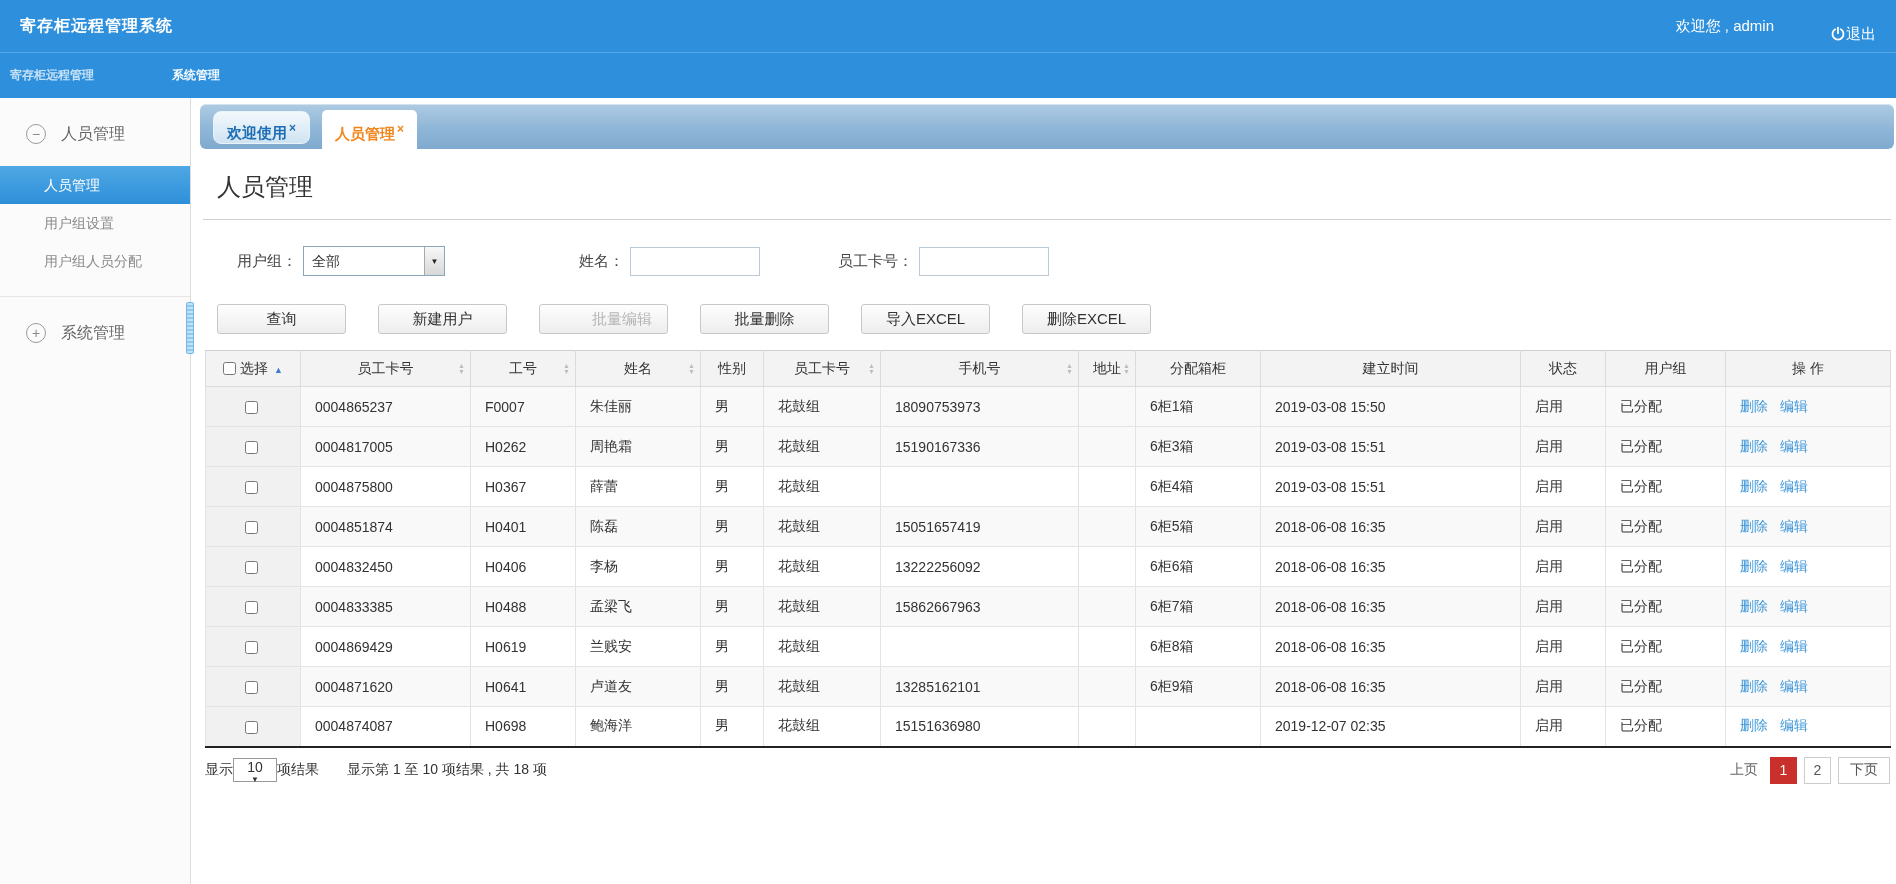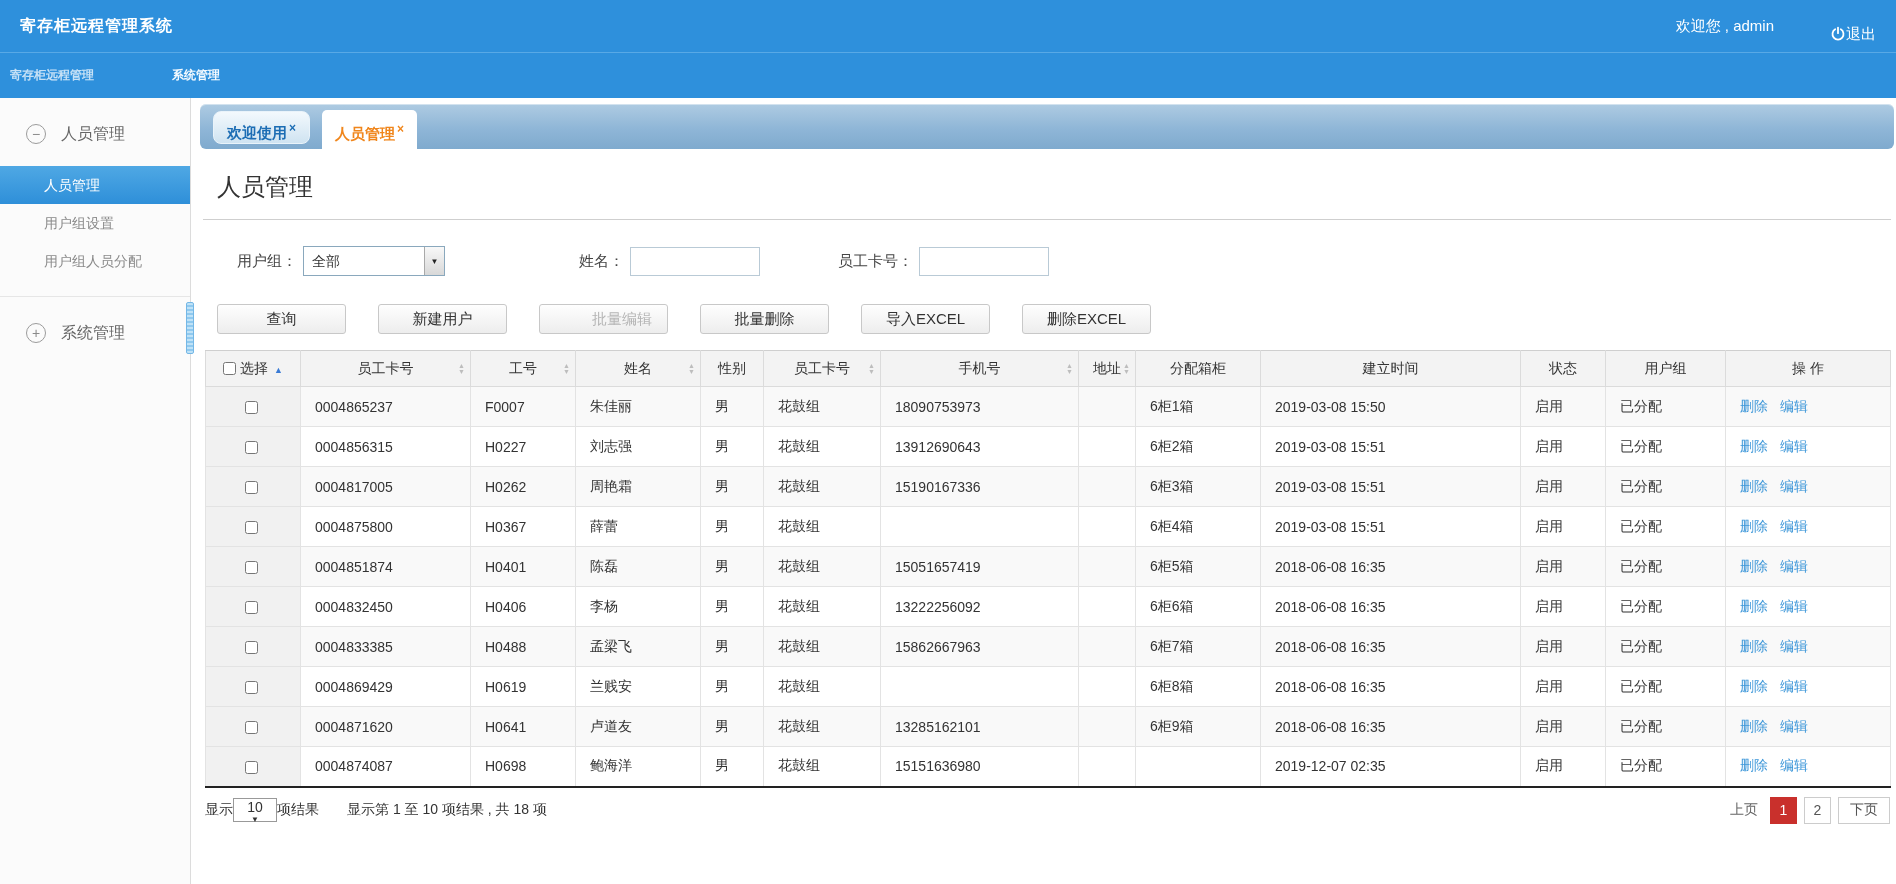--- a/index.html
+++ b/index.html
@@ -217,35 +217,20 @@
               <td class="c-gender">男</td>
               <td class="c-dept">花鼓组</td>
               <td class="c-phone">18090753973</td>
               <td class="c-addr"></td>
               <td class="c-locker">6柜1箱</td>
               <td class="c-created">2019-03-08 15:50</td>
               <td class="c-status">启用</td>
               <td class="c-group">已分配</td>
               <td class="actions"><a class="lnk">删除</a><a class="lnk">编辑</a></td>
             </tr>
-            <tr class="even">
-              <td class="selcell"><input type="checkbox" style=""></td>
-              <td class="c-card">0004856315</td>
-              <td class="c-emp">H0227</td>
-              <td class="c-name">刘志强</td>
-              <td class="c-gender">男</td>
-              <td class="c-dept">花鼓组</td>
-              <td class="c-phone">13912690643</td>
-              <td class="c-addr"></td>
-              <td class="c-locker">6柜2箱</td>
-              <td class="c-created">2019-03-08 15:51</td>
-              <td class="c-status">启用</td>
-              <td class="c-group">已分配</td>
-              <td class="actions"><a class="lnk">删除</a><a class="lnk">编辑</a></td>
-            </tr>
             <tr class="odd">
               <td class="selcell"><input type="checkbox" style=""></td>
               <td class="c-card">0004817005</td>
               <td class="c-emp">H0262</td>
               <td class="c-name">周艳霜</td>
               <td class="c-gender">男</td>
               <td class="c-dept">花鼓组</td>
               <td class="c-phone">15190167336</td>
               <td class="c-addr"></td>
               <td class="c-locker">6柜3箱</td>

